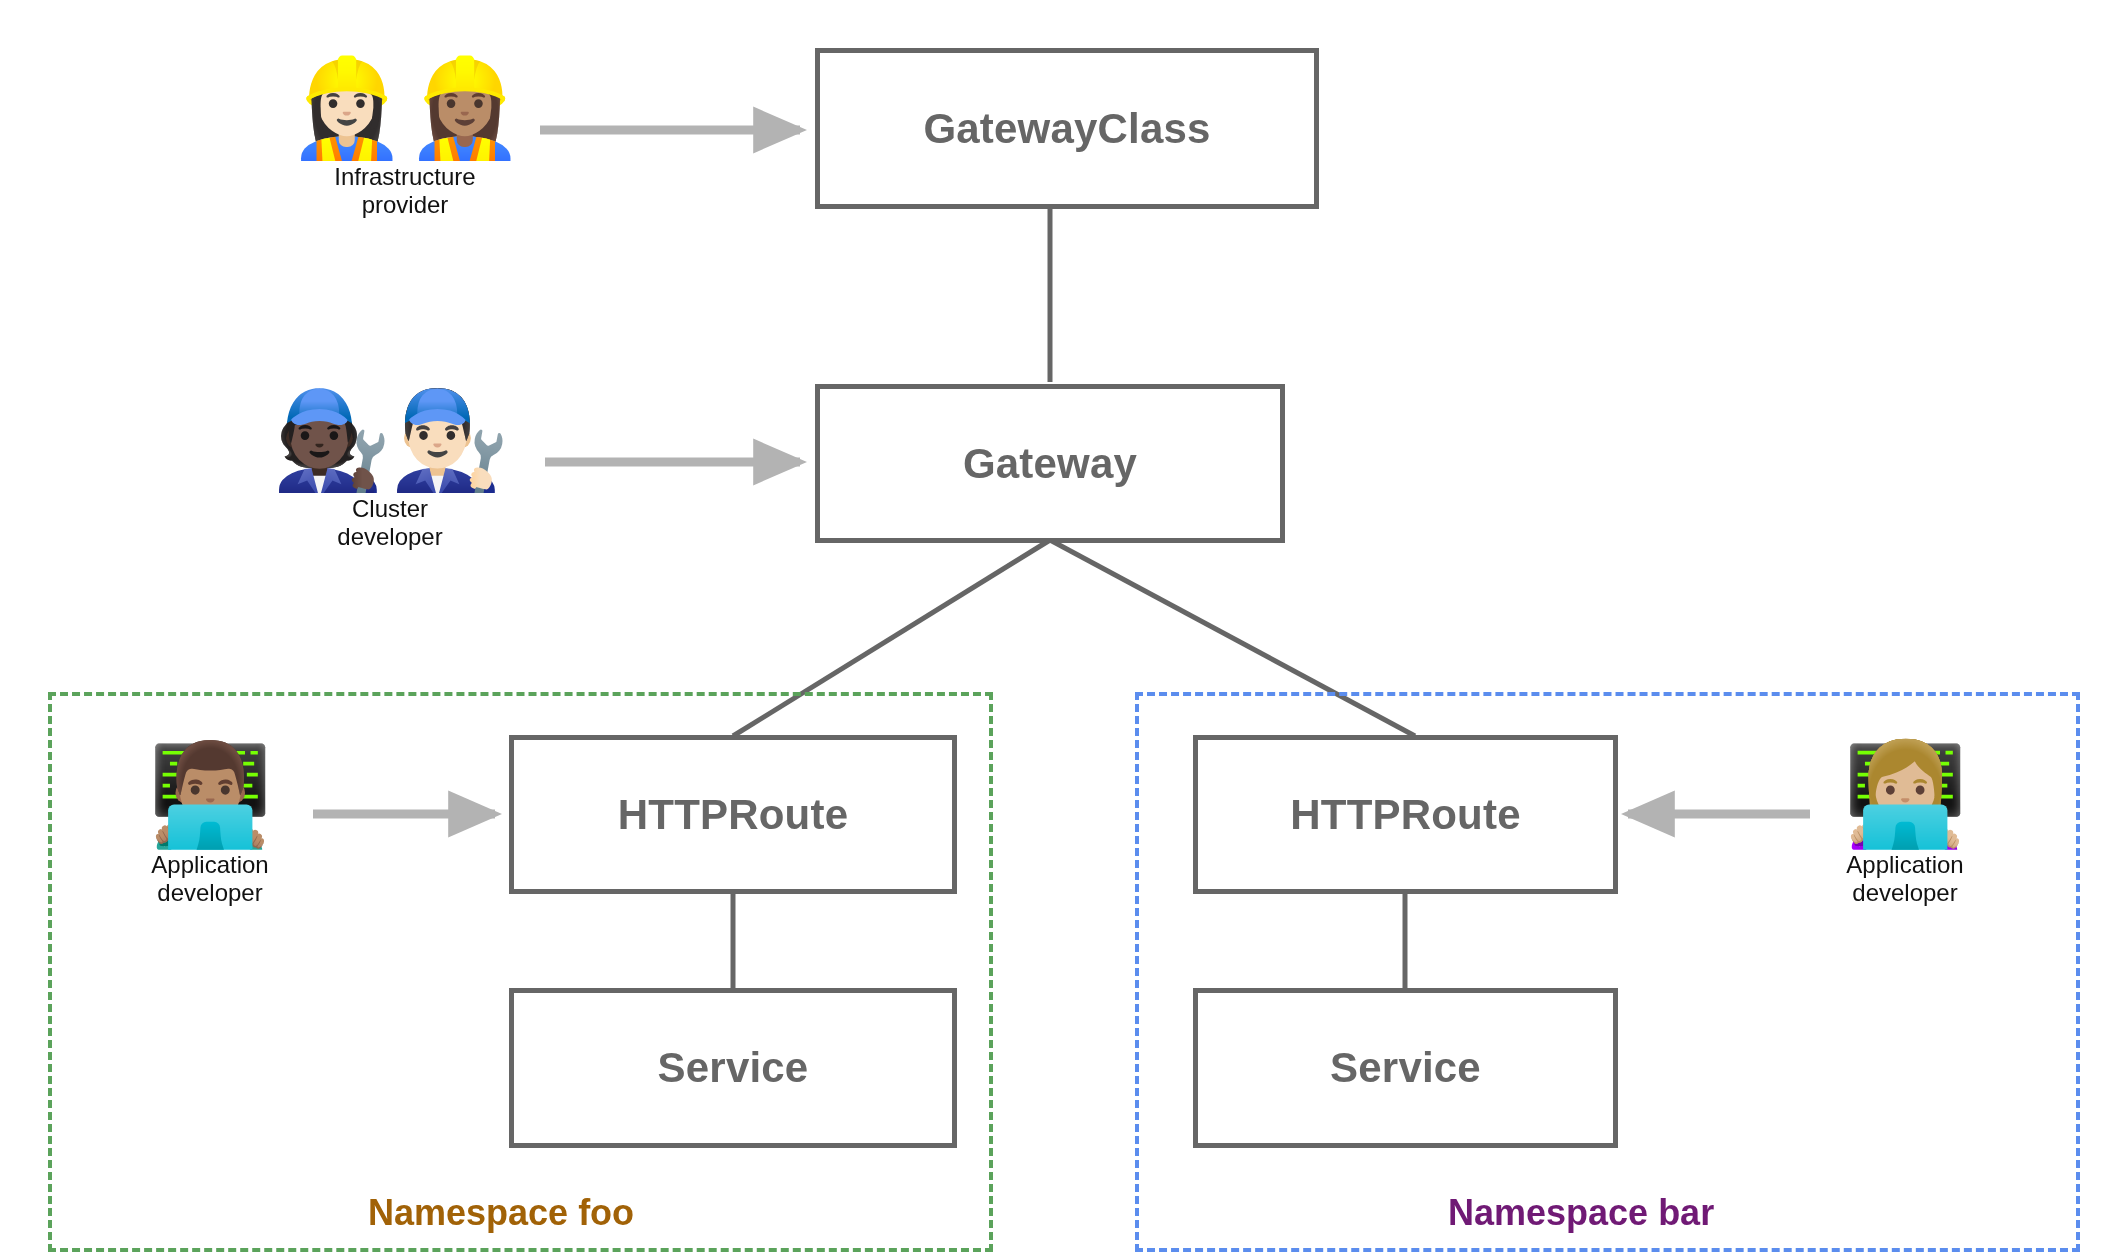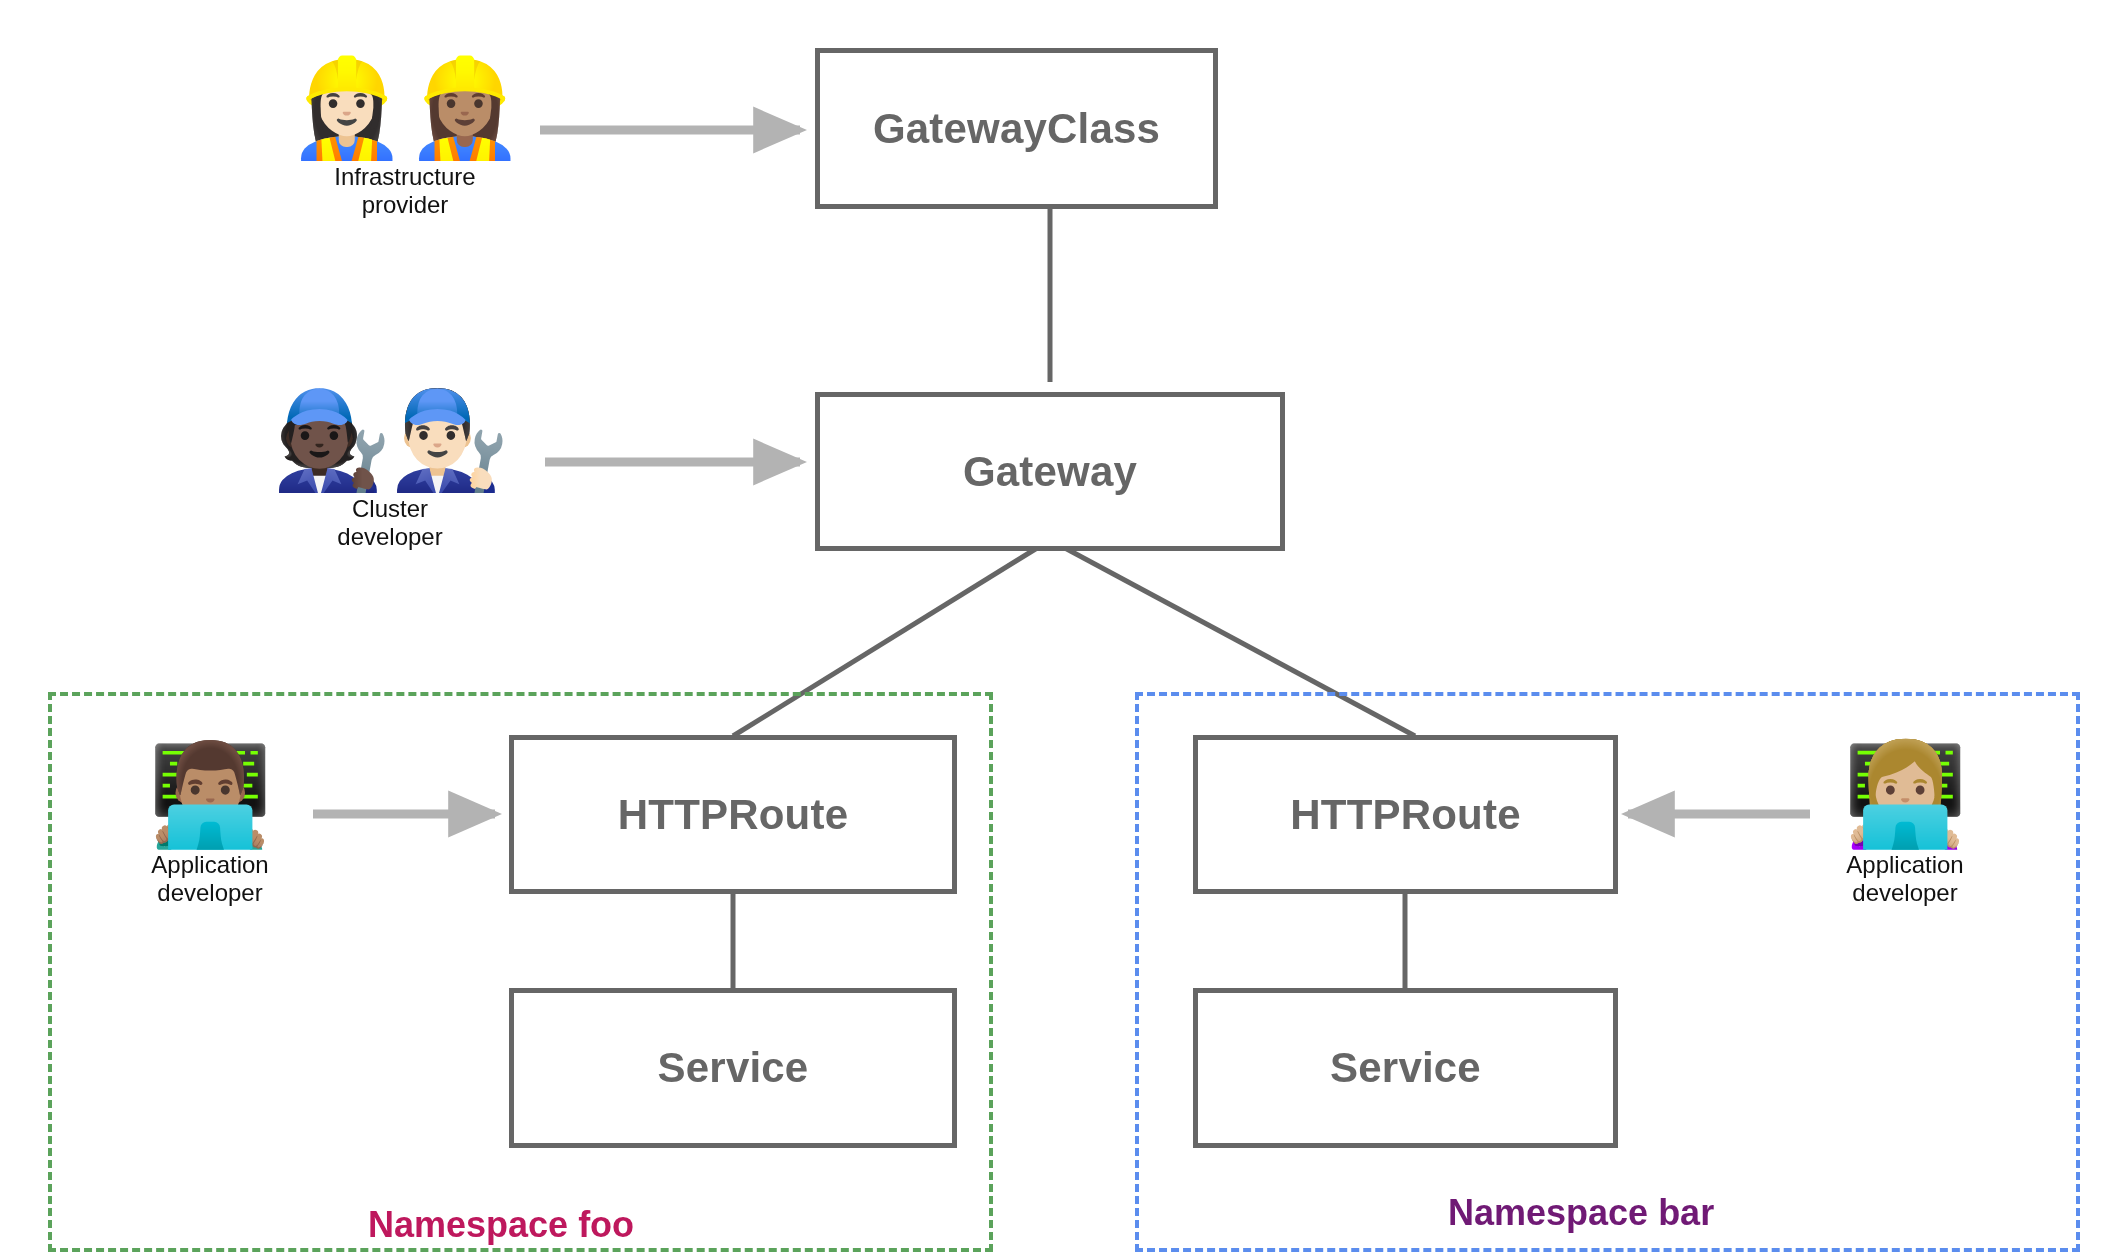--- a/index.html
+++ b/index.html
@@ -113,30 +113,30 @@
     <line x1="540" y1="130" x2="800" y2="130" stroke="#b3b3b3" stroke-width="9" marker-end="url(#arrowhead)"></line>
 
     <line x1="545" y1="462" x2="800" y2="462" stroke="#b3b3b3" stroke-width="9" marker-end="url(#arrowhead)"></line>
 
     <line x1="313" y1="814" x2="495" y2="814" stroke="#b3b3b3" stroke-width="9" marker-end="url(#arrowhead)"></line>
 
     <line x1="1810" y1="814" x2="1628" y2="814" stroke="#b3b3b3" stroke-width="9" marker-end="url(#arrowhead)"></line>
   </svg>
 
   <div class="ns-box" style="left:48px; top:692px; width:945px; height:560px; border-color:#5ba35b;"></div>
-  <div class="ns-label" style="left:368px; top:1192px; color:#be185d;margin-top:12px;">Namespace foo</div>
+  <div class="ns-label" style="left:368px; top:1192px; color:#a16207;">Namespace foo</div>
 
   <div class="ns-box" style="left:1135px; top:692px; width:945px; height:560px; border-color:#5b8dee;"></div>
   <div class="ns-label" style="left:1448px; top:1192px; color:#701a75;">Namespace bar</div>
 
-  <div class="res-box" style="left:815px; top:48px; width:403px; height:161px;justify-content:center;">
+  <div class="res-box" style="left:815px; top:48px; width:504px; height:161px;justify-content:center;">
     <span class="res-label">GatewayClass</span>
   </div>
 
-  <div class="res-box" style="left:815px; top:392px; width:470px; height:159px;">
+  <div class="res-box" style="left:815px; top:384px; width:470px; height:159px;">
     <span class="res-label">Gateway</span>
   </div>
 
   <div class="res-box" style="left:509px; top:735px; width:448px; height:159px;">
     <span class="res-label">HTTPRoute</span>
   </div>
 
   <div class="res-box" style="left:509px; top:988px; width:448px; height:160px;">
     <span class="res-label">Service</span>
   </div>

